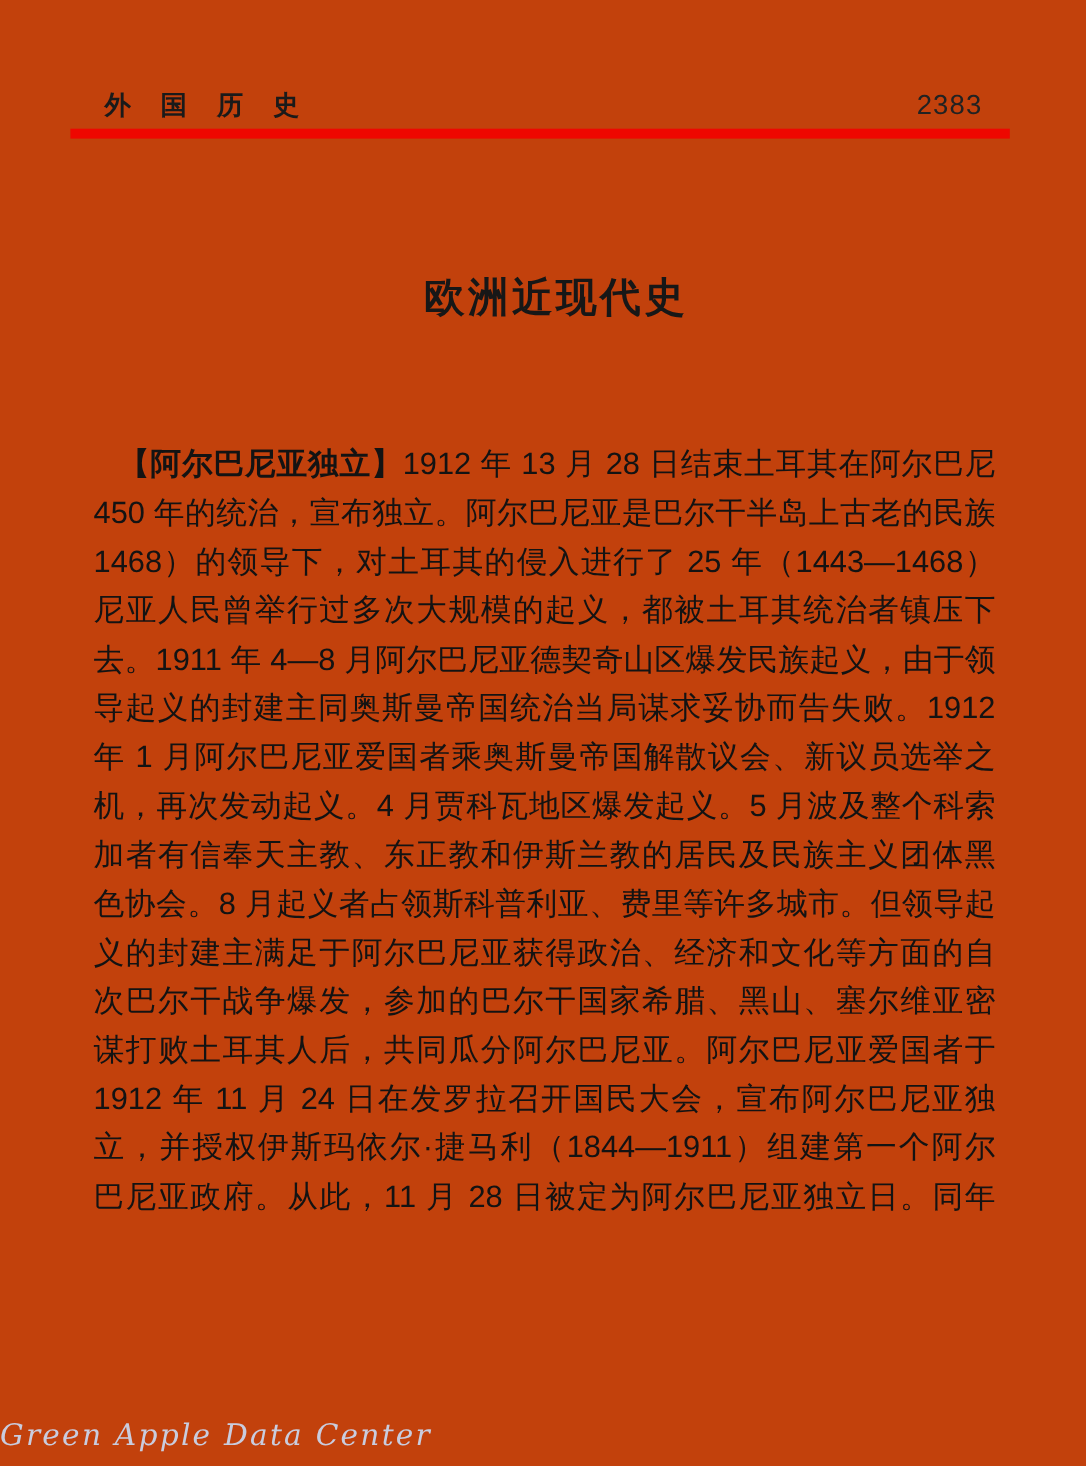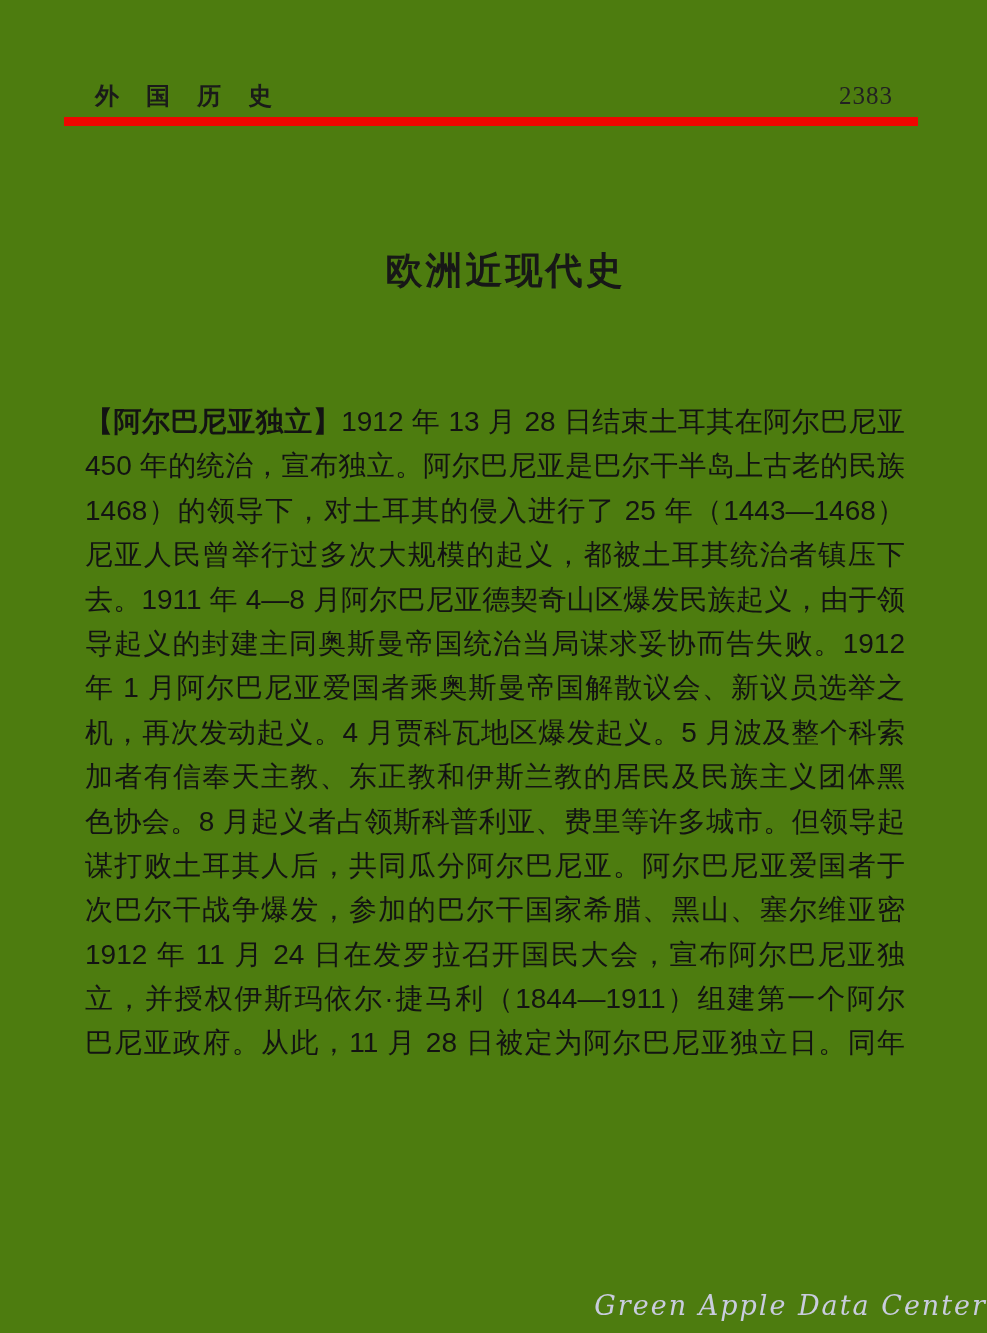--- a/index.html
+++ b/index.html
@@ -5,21 +5,21 @@
   html, body {
     margin: 0;
     padding: 0;
     background: #888;
   }
   .page {
     position: relative;
     width: 987px;
     height: 1333px;
     margin: 0 auto;
-    background: #4d7c0f;
+    background: #c2410c;
     overflow: hidden;
     font-family: "Liberation Sans", sans-serif;
     color: #151515;
   }
   .header-row {
     position: absolute;
     top: 80px;
     left: 95px;
     right: 94px;
     display: flex;
@@ -27,21 +27,21 @@
     align-items: baseline;
   }
   .section-title {
     font-size: 24px;
     font-weight: bold;
     letter-spacing: 27px;
     color: #1a1a1a;
     white-space: nowrap;
   }
   .page-number {
-    font-family: Liberation Serif, serif;
+    font-family: Liberation Sans, sans-serif;
     font-size: 25px;
     font-weight: normal;
     color: #222;
     letter-spacing: 1px;
   }
   .header-rule {
     position: absolute;
     top: 117px;
     left: 64px;
     width: 854px;
@@ -71,27 +71,28 @@
   }
   .body-line {
     height: 44.4px;
     overflow: hidden;
     text-align: justify;
     text-align-last: justify;
     white-space: normal;
   }
   .entry-head {
     font-weight: bold;
+    margin-left: 23px;
   }
   .watermark {
     position: absolute;
     top: 1290px;
     left: 0;
     width: 100%;
-    text-align: right;
+    text-align: left;
     font-family: "DejaVu Serif", "Liberation Serif", serif;
     font-style: italic;
     font-size: 27px;
     letter-spacing: 2px;
     color: #C9CCDE;
   }
 </style>
 </head>
 <body>
 
@@ -112,22 +113,23 @@
     </div>
     <div class="body-line">450 年的统治，宣布独立。阿尔巴尼亚是巴尔干半岛上古老的民族</div>
     <div class="body-line">1468）的领导下，对土耳其的侵入进行了 25 年（1443—1468）英</div>
     <div class="body-line">尼亚人民曾举行过多次大规模的起义，都被土耳其统治者镇压下</div>
     <div class="body-line">去。1911 年 4—8 月阿尔巴尼亚德契奇山区爆发民族起义，由于领</div>
     <div class="body-line">导起义的封建主同奥斯曼帝国统治当局谋求妥协而告失败。1912</div>
     <div class="body-line">年 1 月阿尔巴尼亚爱国者乘奥斯曼帝国解散议会、新议员选举之</div>
     <div class="body-line">机，再次发动起义。4 月贾科瓦地区爆发起义。5 月波及整个科索</div>
     <div class="body-line">加者有信奉天主教、东正教和伊斯兰教的居民及民族主义团体黑</div>
     <div class="body-line">色协会。8 月起义者占领斯科普利亚、费里等许多城市。但领导起</div>
+    <div class="body-line">义的封建主满足于阿尔巴尼亚获得政治、经济和文化等方面的自</div>
+    <div class="body-line">次巴尔干战争爆发，参加的巴尔干国家希腊、黑山、塞尔维亚密</div>
     <div class="body-line">谋打败土耳其人后，共同瓜分阿尔巴尼亚。阿尔巴尼亚爱国者于</div>
-    <div class="body-line">次巴尔干战争爆发，参加的巴尔干国家希腊、黑山、塞尔维亚密</div>
     <div class="body-line">1912 年 11 月 24 日在发罗拉召开国民大会，宣布阿尔巴尼亚独</div>
     <div class="body-line">立，并授权伊斯玛依尔·捷马利（1844—1911）组建第一个阿尔</div>
     <div class="body-line">巴尼亚政府。从此，11 月 28 日被定为阿尔巴尼亚独立日。同年 12</div>
   </div>
 
   <div class="watermark">Green Apple Data Center</div>
 
 </div>
 
 </body></html>

